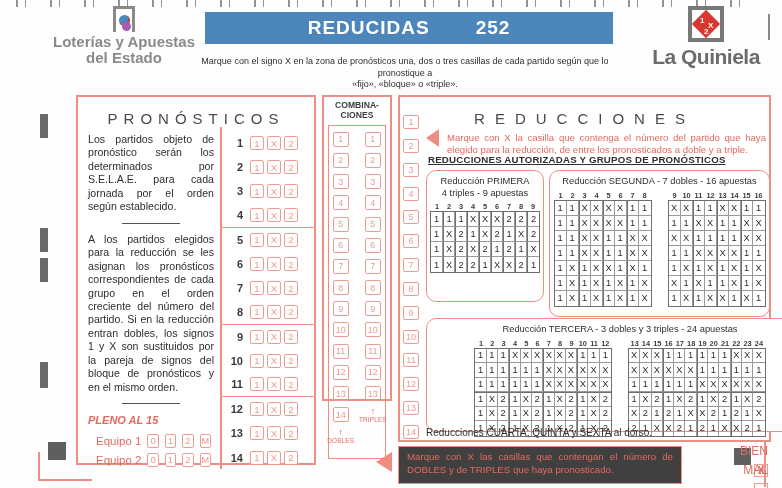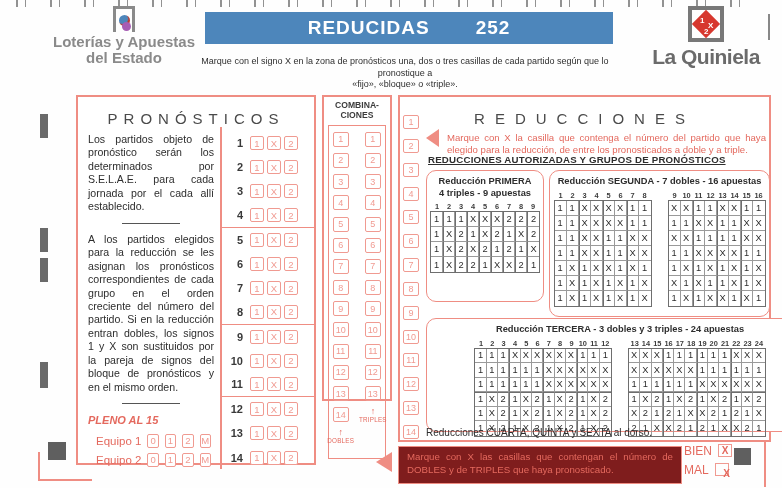--- a/index.html
+++ b/index.html
@@ -73,44 +73,44 @@
     font-size:9px; align-items:center; justify-content:center; border-radius:2px; }
   .note1 { position:absolute; left:26px; top:22px; width:340px; display:flex; gap:8px; align-items:center; }
   .arrow-left { width:0; height:0; border-top:9px solid transparent; border-bottom:9px solid transparent; border-right:13px solid var(--redl); }
   .note1-text { color:var(--red); font-size:9.6px; line-height:1.3; text-align:justify; flex:1;margin-top:13px; }
   .subtitle { position:absolute; left:28px; top:57px; width:342px; font-size:9.7px; font-weight:bold; color:#2e2e2e;
     text-decoration:underline; letter-spacing:0.2px; white-space:nowrap; }
   .rbox-frame { position:absolute; border:1.6px solid var(--redl); border-radius:10px; background:#fff; }
   .primera { left:26px; top:73px; width:118px; height:132px; }
   .segunda { left:149px; top:73px; width:221px; height:147px; }
   .tercera { left:26px; top:221px; width:388px; height:114px; }
-  .boxtitle { text-align:center; color:#2e2e2e; font-size:9.3px; line-height:1.25; padding-top:5px; font-weight:700; white-space:nowrap; }
+  .boxtitle { text-align:center; color:#2e2e2e; font-size:9.3px; line-height:1.25; padding-top:5px; font-weight:400; white-space:nowrap; }
   .tables-row { display:flex; justify-content:center; gap:16px; margin-top:3px; }
   .thead { display:flex; margin-left:1px; }
   .th { display:inline-block; text-align:center; font-size:7.4px; color:#3c3c3c; font-weight:bold; }
   .tgrid { display:inline-block; border:1px solid #6e6e6e; }
   .trow { display:flex; }
   .td { display:flex; align-items:center; justify-content:center; font-size:9.3px; color:#2b2b2b;
     border-right:1px solid #9a9a9a; border-bottom:1px solid #9a9a9a; }
   .td:last-child { border-right:none; }
   .trow:last-child .td { border-bottom:none; }
   .td.gb { border-left:1px solid #6e6e6e; }
   .trow.rsep .td { border-top:1.4px solid #6e6e6e; }
   .t-primera .td, .t-primera .th, .t-seg .td, .t-seg .th { width:12px; height:15px; }
   .t-ter .td, .t-ter .th { width:11.3px; height:14.5px; }
   .t-primera .th, .t-seg .th, .t-ter .th { height:auto; }
   .cuarta { position:absolute; left:26px; top:330px; font-size:10px; color:#2e2e2e; font-weight:500; }
 
   
   .footer-arrow { position:absolute; left:376px; top:452px; width:0; height:0;
     border-top:10px solid transparent; border-bottom:10px solid transparent; border-right:16px solid var(--redl); }
   .footer-note { position:absolute; left:398px; top:446px; width:284px; height:38px; border:1.6px solid var(--redl);
-    color:var(--red); font-size:9.7px; line-height:1.35; padding:3px 8px; text-align:justify; background:#7f1d1d; }
+    color:var(--red); font-size:9.7px; line-height:1.35; padding:3px 8px; text-align:justify; background:#404040; }
   .bienmal { position:absolute; left:684px; top:444px; width:84px; color:var(--red); font-size:12px; }
-  .bm-row { display:flex; align-items:flex-start; gap:6px; height:19px; }
+  .bm-row { display:flex; align-items:flex-end; gap:6px; height:19px;flex-direction:column; }
   .bm-box { width:14px; height:13px; border:1.3px solid var(--redbox); display:flex; align-items:center; justify-content:center;
     font-size:10px; font-weight:bold; color:var(--red); overflow:visible; }
   .bm-box.bad span { display:inline-block; transform:translate(5px,4px); }
 </style>
 </head>
 <body>
 
 <div class="page">
 
   <div class="artifact-top"></div>
@@ -150,21 +150,21 @@
       <span class="lq-x">X</span>
       <span class="lq-2">2</span>
     </div>
     <div class="lq-text">La Quiniela</div>
   </div>
 
   <div class="panel pron">
     <div class="ptitle">PRONÓSTICOS</div>
     <div class="pron-content">
       <div class="textcol">
-        <p>Los partidos objeto de pronóstico serán los determinados por S.E.L.A.E. para cada jornada por el cada allí establecido.</p>
+        <p>Los partidos objeto de pronóstico serán los determinados por S.E.L.A.E. para cada jornada por el orden según establecido.</p>
         <div class="hr"></div>
         <p>A los partidos elegidos para la reducción se les asignan los pronósticos correspondientes de cada grupo en el orden creciente del número del partido. Si en la reducción entran dobles, los signos 1 y X son sustituidos por la pareja de signos del bloque de pronósticos y en el mismo orden.</p>
         <div class="hr"></div>
         <div class="pleno-title">PLENO AL 15</div>
         <div id="pleno-rows">
             <div class="plrow">
               <span class="pllab">Equipo 1</span>
               <span class="rbox">0</span>
               <span class="rbox">1</span>
               <span class="rbox">2</span>

